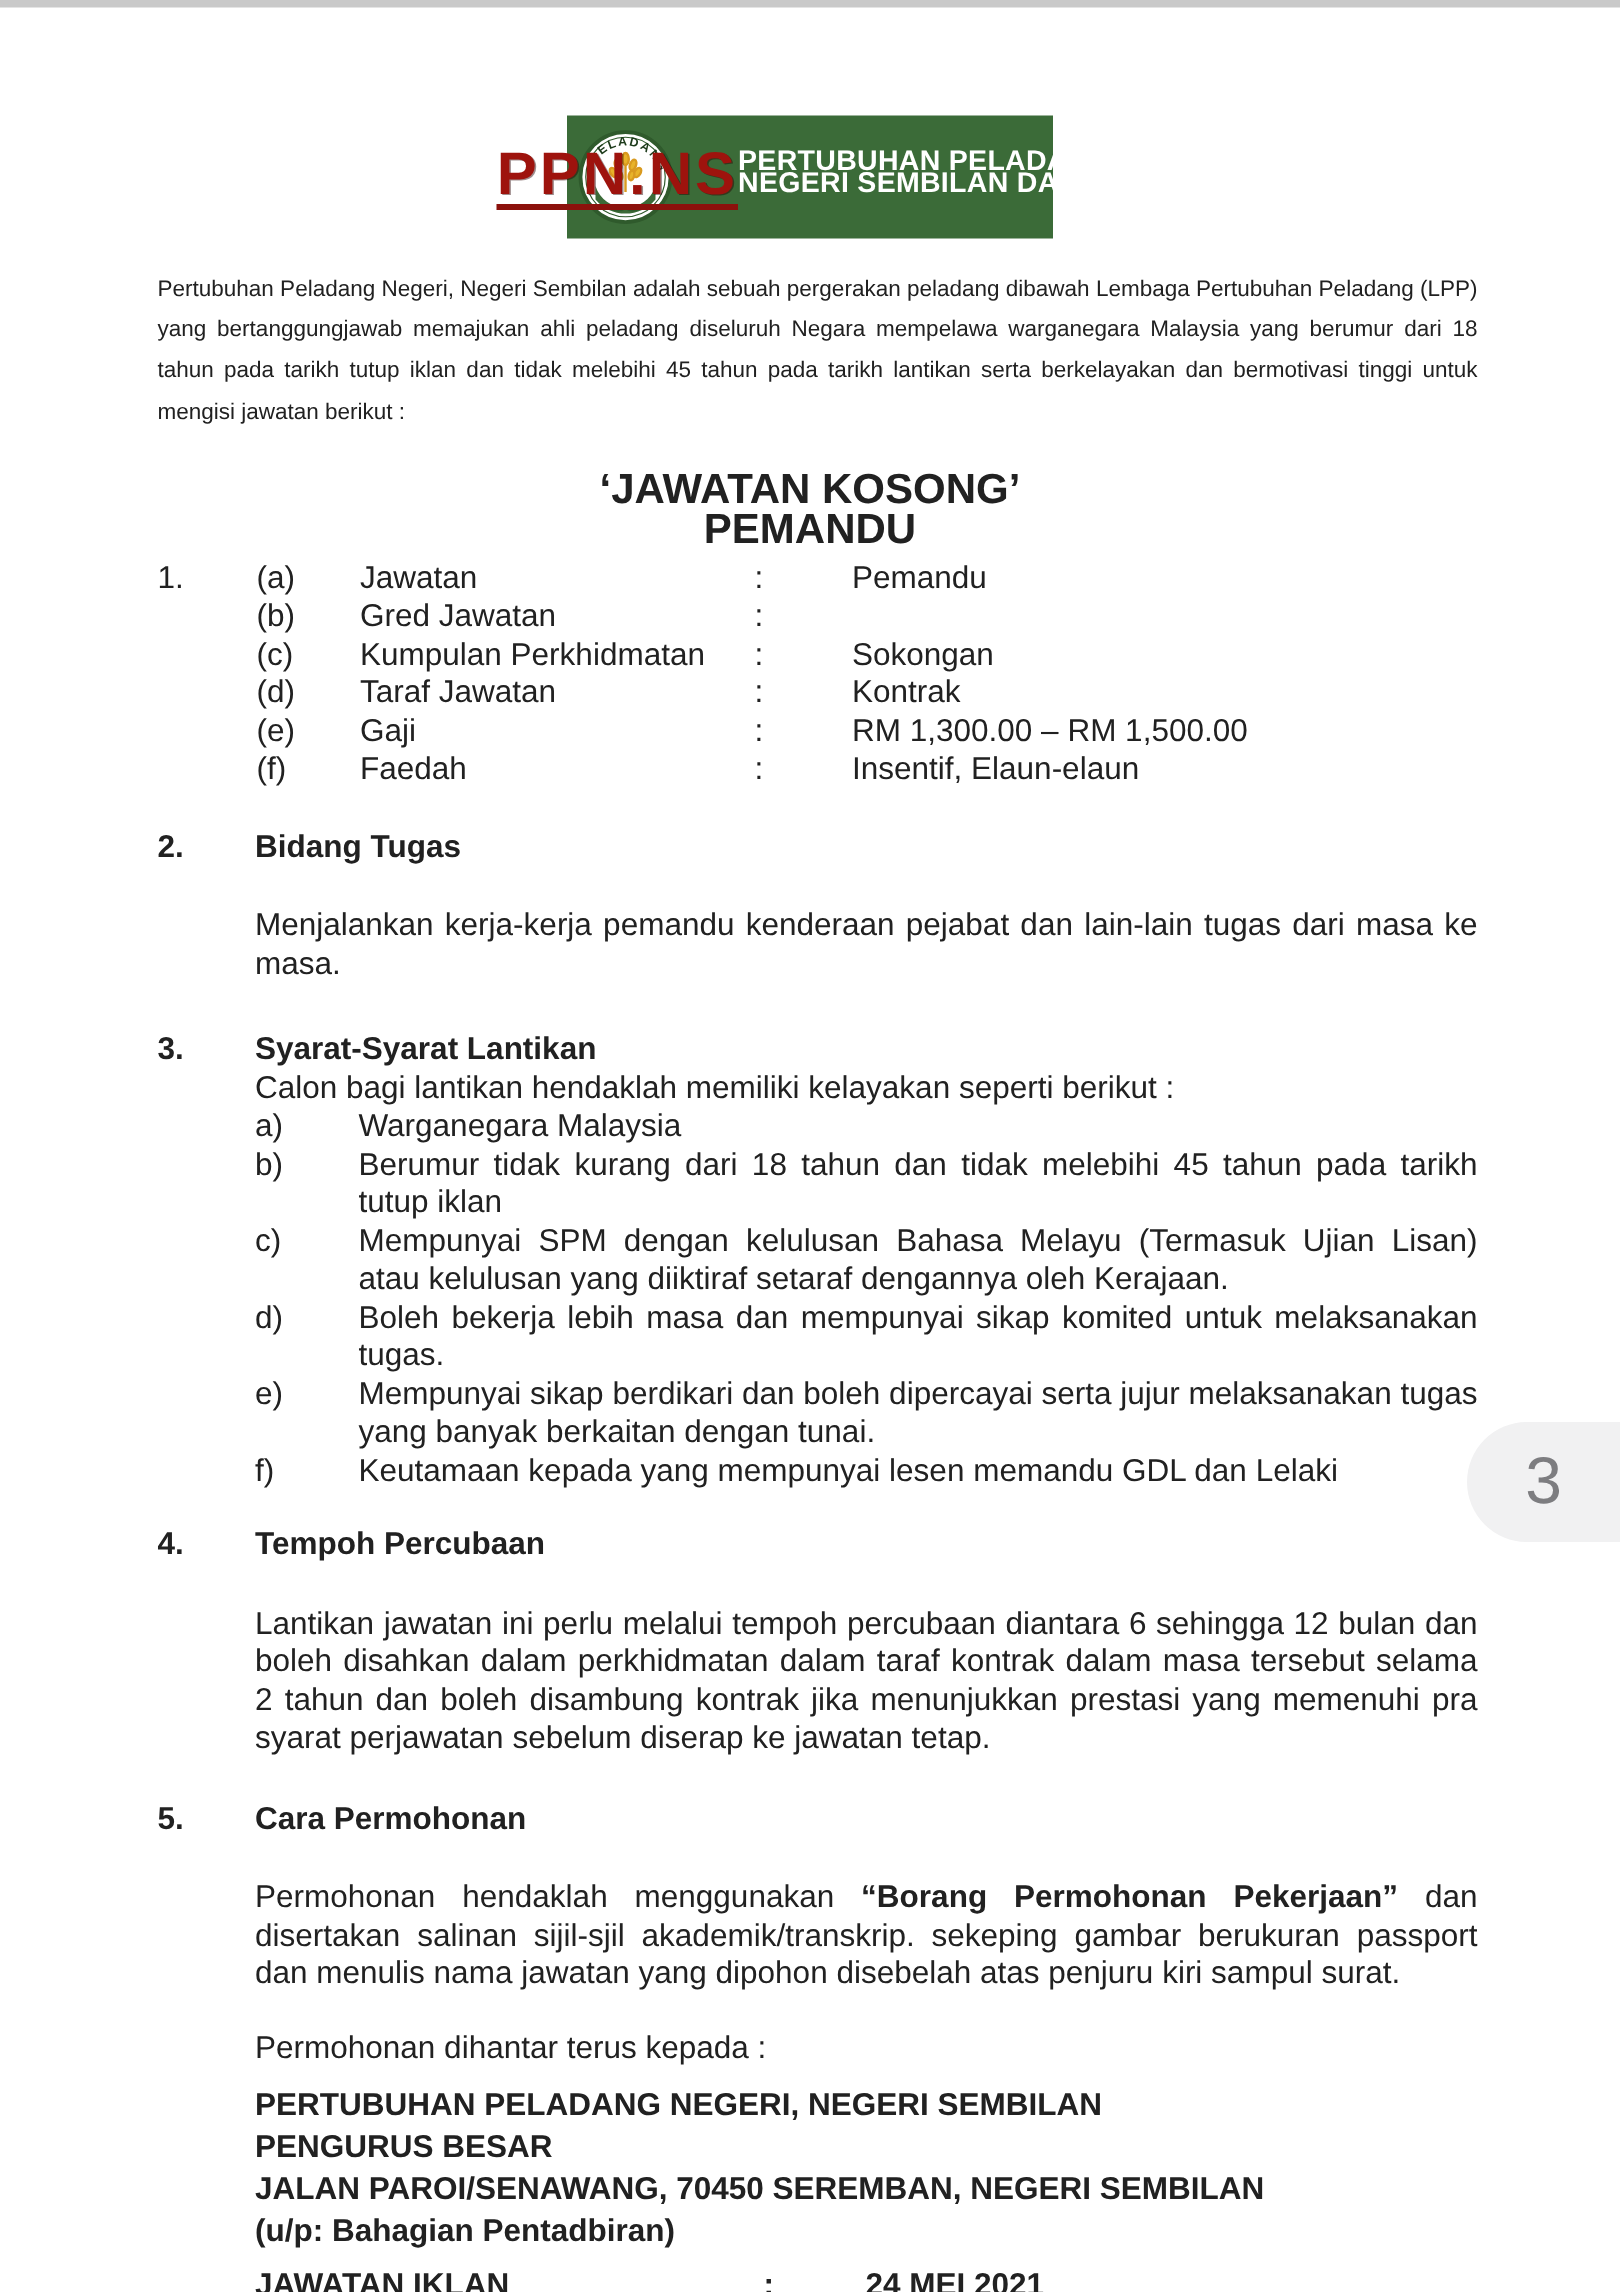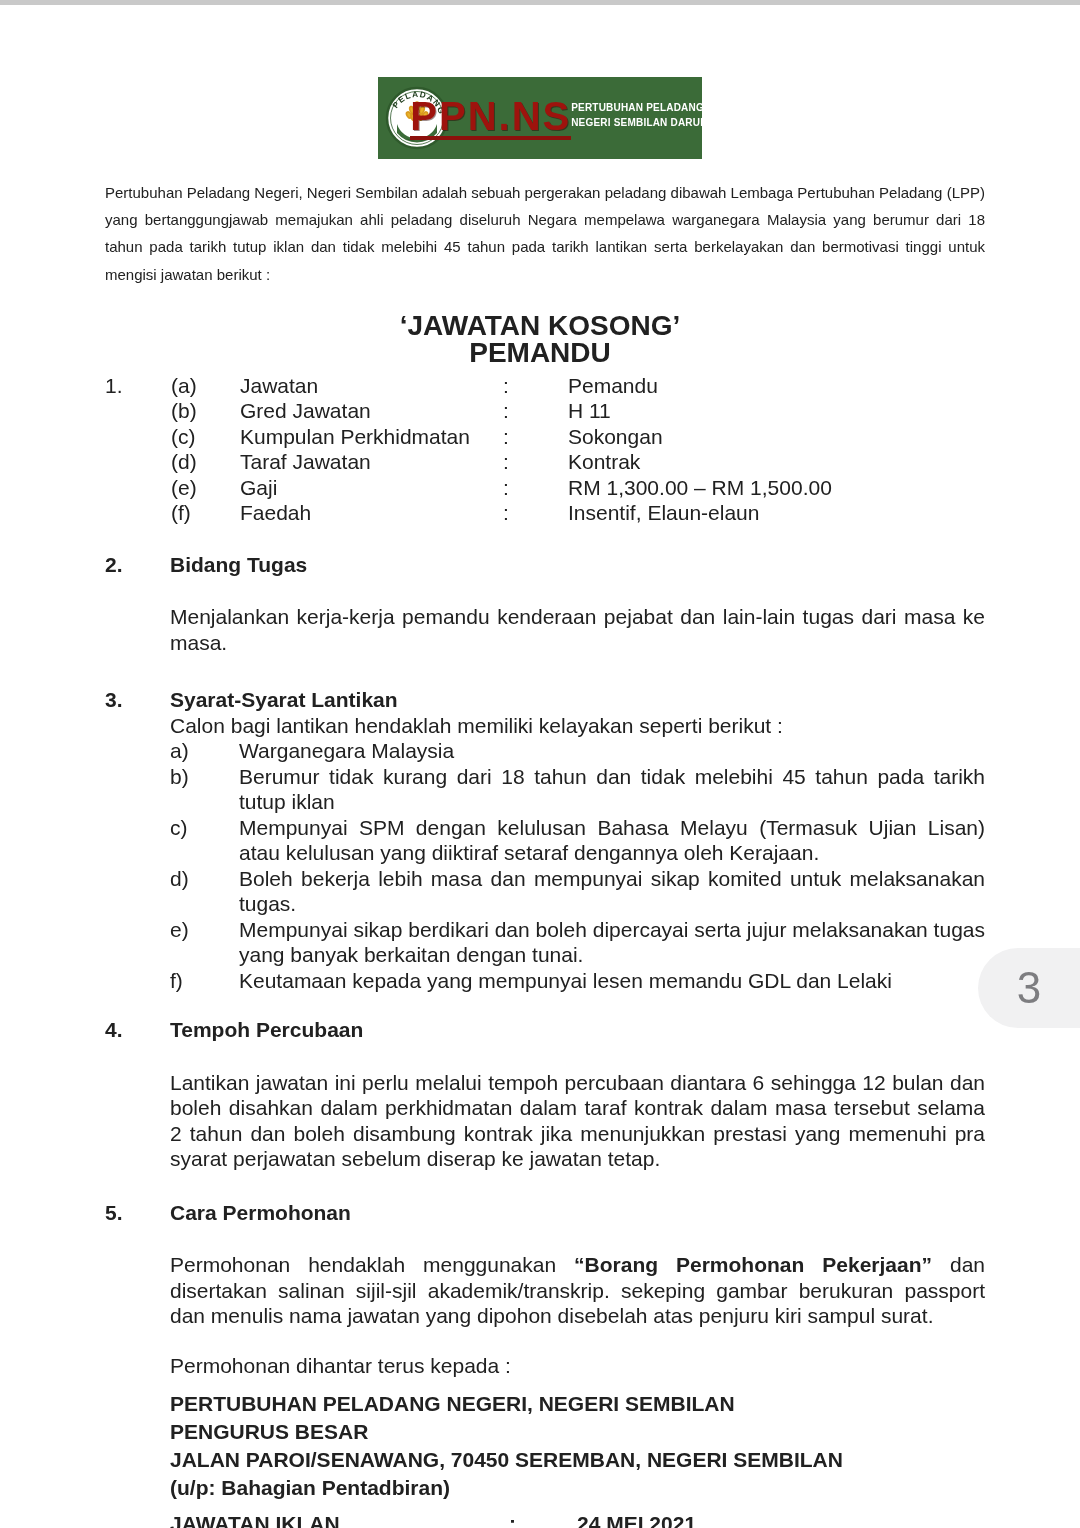--- a/index.html
+++ b/index.html
@@ -26,21 +26,21 @@
   .logo-right { margin-left:20px; display:flex; justify-content:center; min-width:0; }
   .acronym {
     font-size:40px; font-weight:800; letter-spacing:2px;
     color:#9e130d; line-height:38px;
     text-shadow:1px 1px 0 rgba(40,0,0,0.45);
     border-bottom:4px solid #8c110c;
     padding-bottom:1px;
     width:fit-content;
     white-space:nowrap;
   }
-  .org-lines { margin-top:3px; color:#ffffff; font-weight:bold; font-size:10px; line-height:15.5px; letter-spacing:0.2px; white-space:nowrap; }
+  .org-lines { margin-top:3px; color:#ffffff; font-weight:bold; font-size:19px; line-height:15.5px; letter-spacing:0.2px; white-space:nowrap; }
 
   
   .intro {
     margin:20px 95px 0 105px;
     text-align:justify;
     font-size:15px; line-height:27.2px;
   }
   .doc-title { margin-top:24px; text-align:center; font-weight:bold; font-size:28px; line-height:27.5px; }
 
   .job-details { margin:6px 95px 0 105px; }
@@ -136,21 +136,20 @@
     <span>(a)</span>
     <span>Jawatan</span>
     <span>:</span>
     <span>Pemandu</span>
   </div>
   <div class="job-row">
     <span></span>
     <span>(b)</span>
     <span>Gred Jawatan</span>
     <span>:</span>
-    <span>H 11</span>
   </div>
   <div class="job-row">
     <span></span>
     <span>(c)</span>
     <span>Kumpulan Perkhidmatan</span>
     <span>:</span>
     <span>Sokongan</span>
   </div>
   <div class="job-row">
     <span></span>

